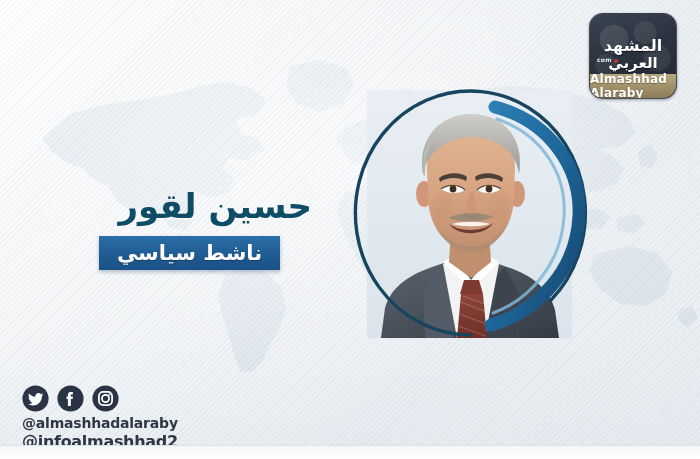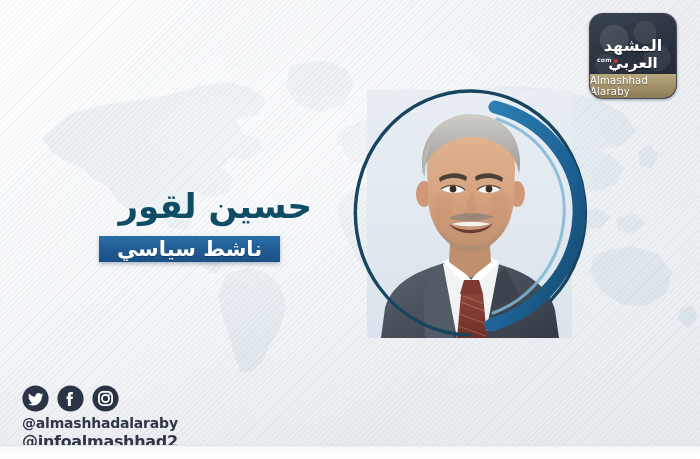--- a/index.html
+++ b/index.html
@@ -82,21 +82,21 @@
   .logo-dot{
     position:absolute;left:24px;top:45px;width:4px;height:4px;
     border-radius:50%;background:#c8372e;
   }
   .logo-strip{
     position:absolute;left:0;right:0;bottom:0;height:24px;
     background:linear-gradient(180deg,#b9a87e 0%,#a08f68 55%,#8c7c57 100%);
     display:flex;align-items:center;justify-content:center;
   }
   .logo-strip span{
-    color:#ffffff;font-size:10px;font-weight:normal;letter-spacing:.25px;
+    color:#ffffff;font-size:12px;font-weight:bold;letter-spacing:.25px;
     text-shadow:0 1px 1px rgba(0,0,0,.35);
   }
 
   
   .portrait-wrap{
     position:absolute;left:345px;top:85px;width:250px;height:258px;
   }
   .ring{position:absolute;inset:0;}
   .ring svg{width:100%;height:100%;display:block;}
 
@@ -110,21 +110,21 @@
   .name{
     position:absolute;left:0px;top:186px;width:284px;
     text-align:right;direction:rtl;
     color:#0f4c66;
     font-size:34px;font-weight:bold;line-height:40px;
     letter-spacing:0px;
     text-shadow:0 1px 0 rgba(255,255,255,.8);
     margin-left:28px;
   }
   .badge{
-    position:absolute;left:99px;top:236px;width:181px;height:26px;
+    position:absolute;left:99px;top:236px;width:181px;height:34px;
     background:linear-gradient(180deg,#2b6ea8 0%,#1f5b92 55%,#1b5186 100%);
     box-shadow:0 2px 4px rgba(30,60,95,.32);
     display:flex;align-items:center;justify-content:center;
   }
   .badge span{
     color:#ffffff;direction:rtl;
     font-size:21px;font-weight:bold;line-height:24px;
     text-shadow:0 1px 1px rgba(0,0,0,.28);
   }
 

